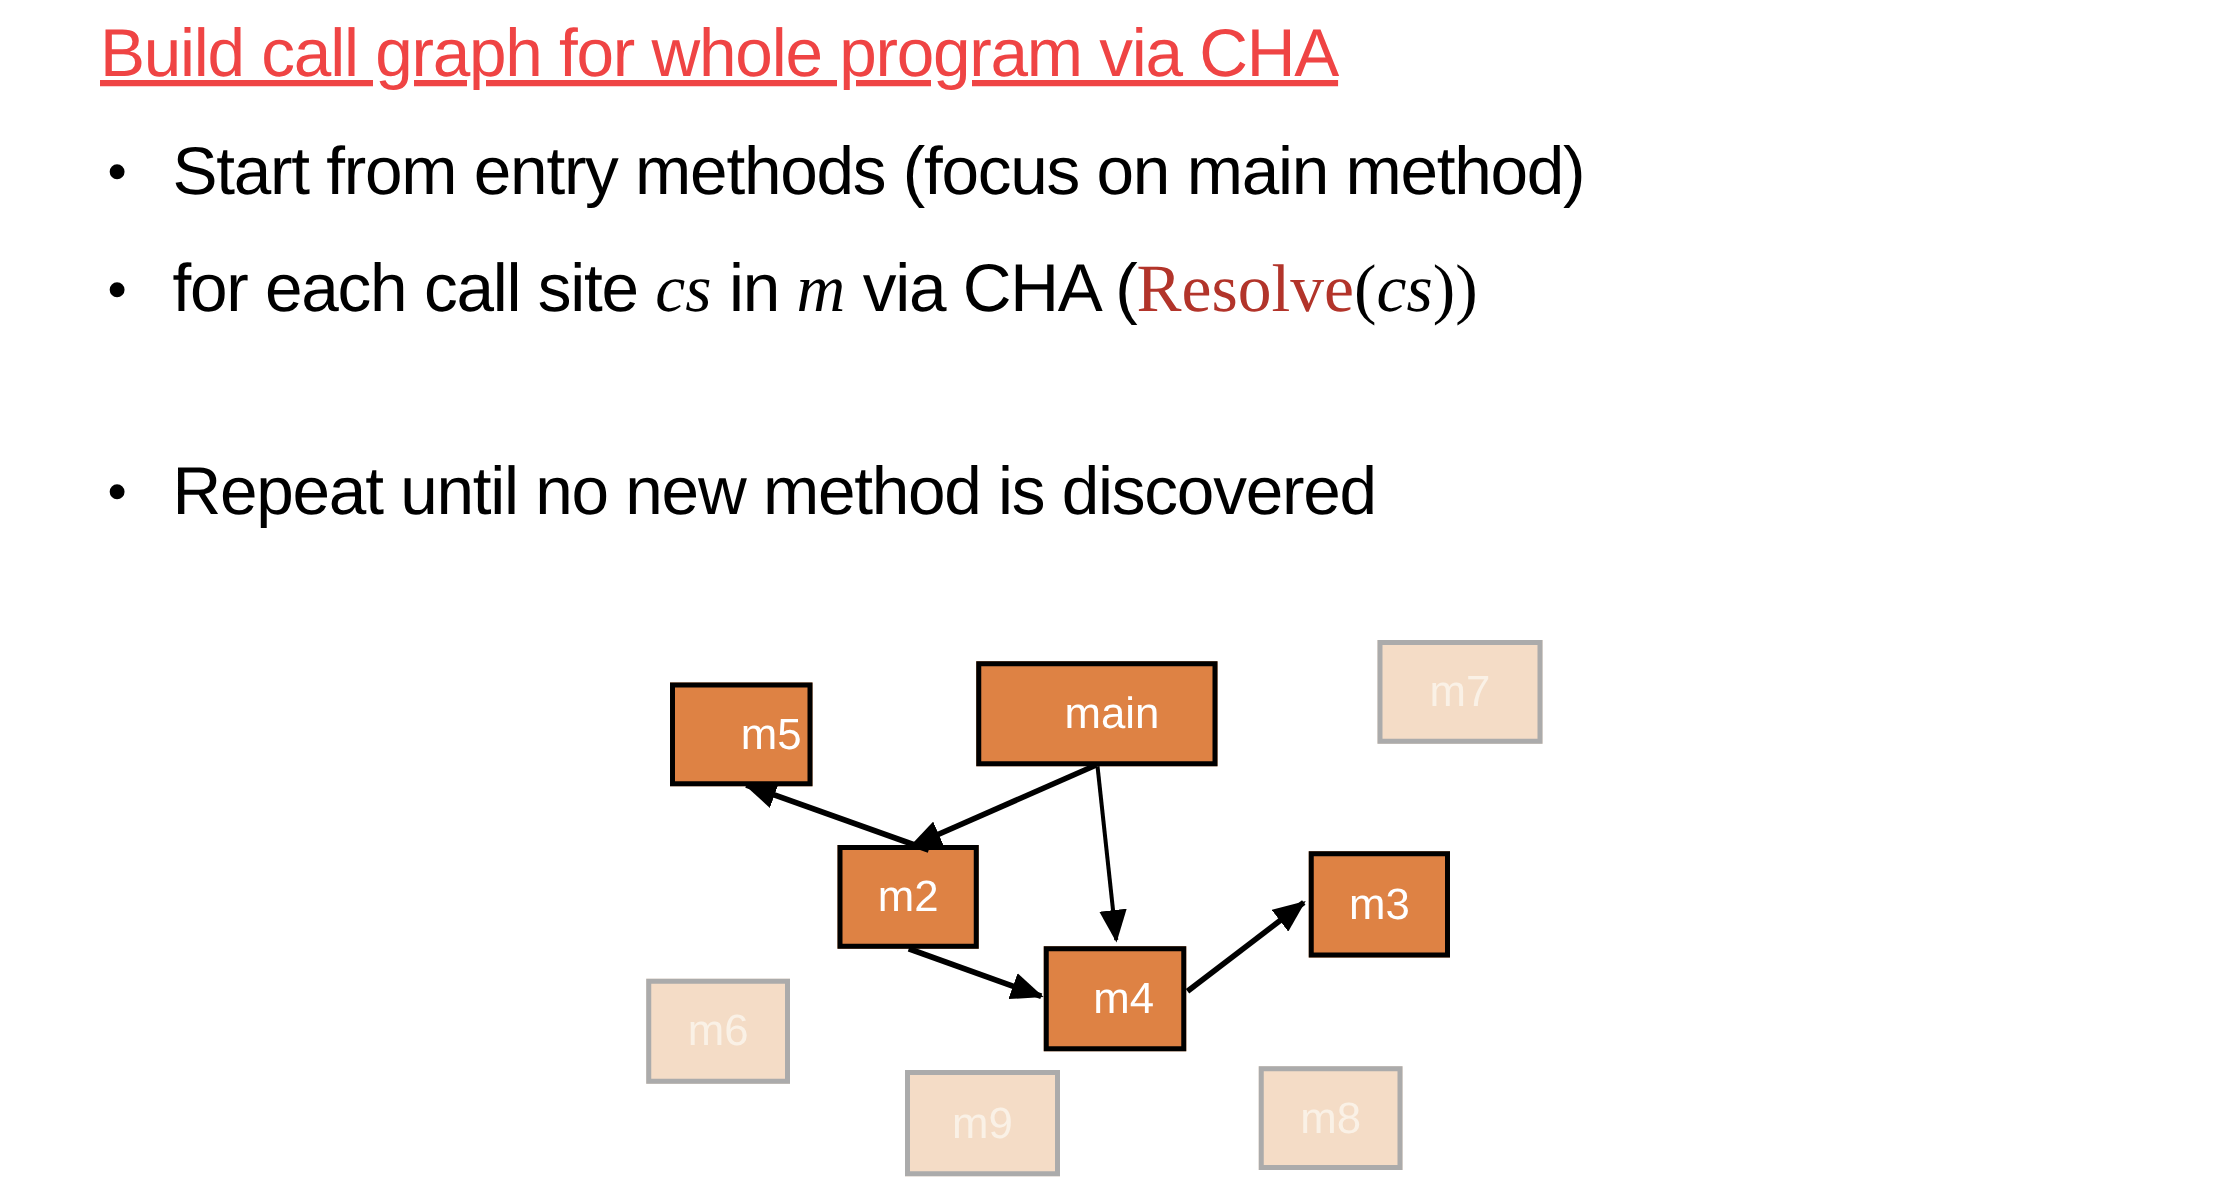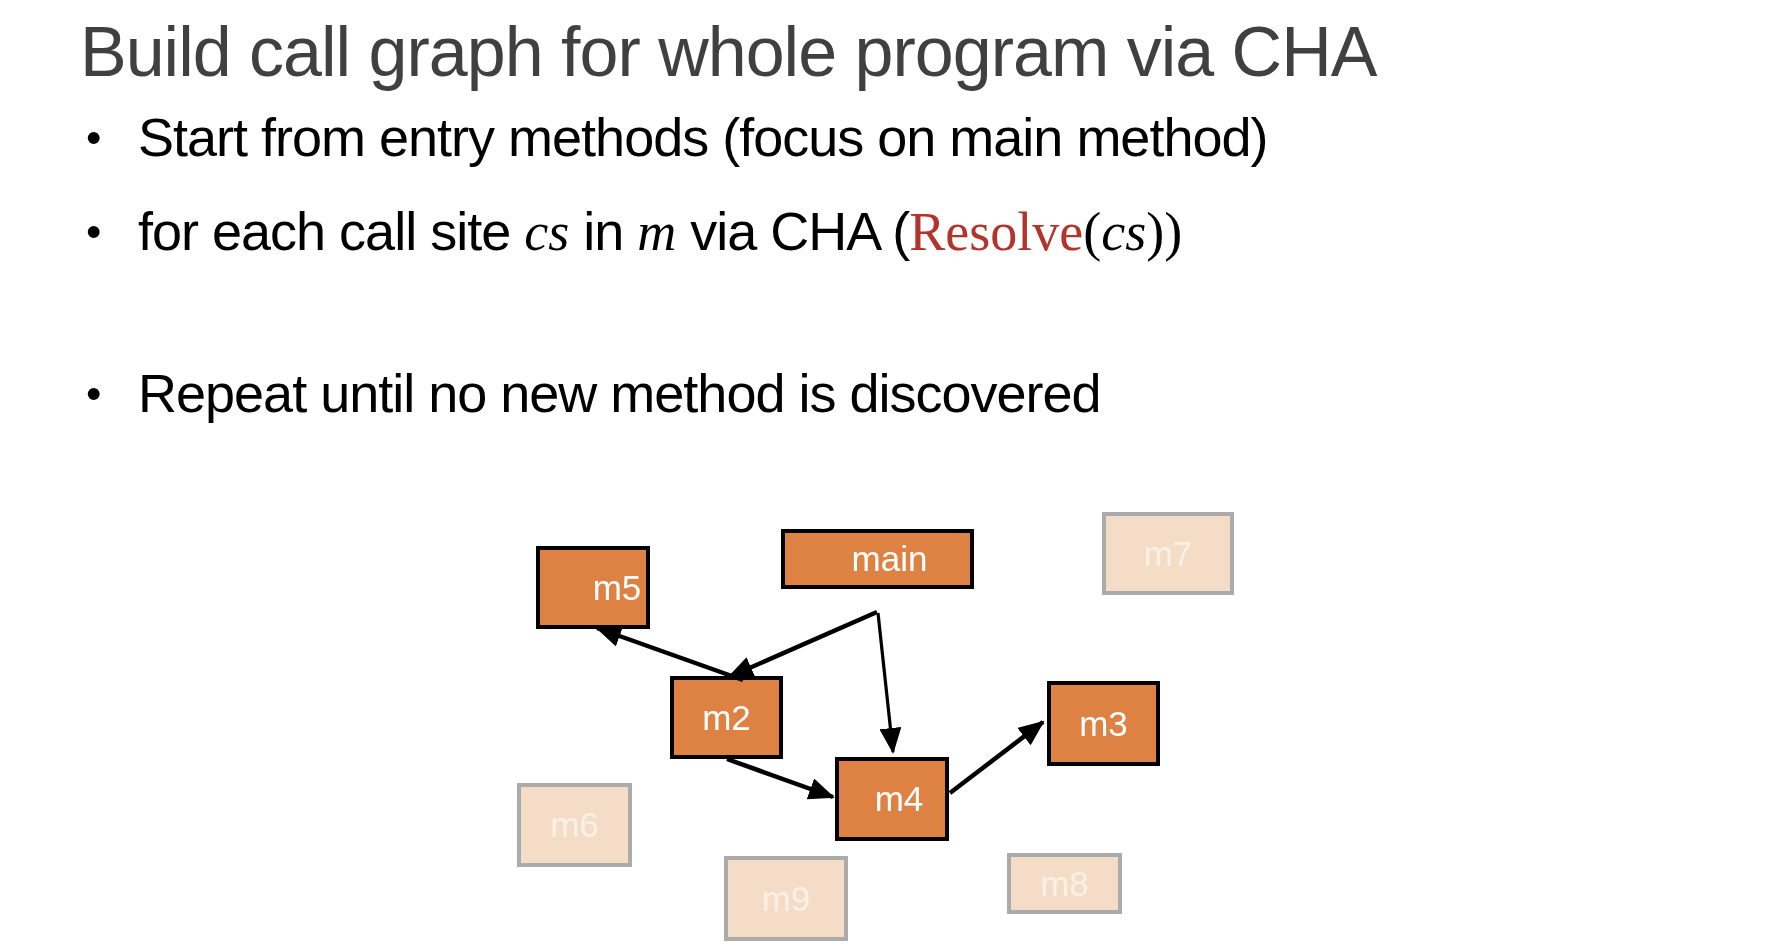--- a/index.html
+++ b/index.html
@@ -7,22 +7,23 @@
     width: 1777px; height: 946px;
     background: #ffffff;
     font-family: "Liberation Sans", sans-serif;
     position: relative;
     overflow: hidden;
   }
   .slide { position: absolute; inset: 0; }
 
   .title {
     position: absolute; left: 80px; top: 12px;
-    font-size: 70px; letter-spacing: -1px; color: #404040;
+    font-size: 54px; letter-spacing: -1px; color: #ef4444;
     white-space: nowrap;
+    text-decoration: underline;
   }
 
   .bullet {
     position: absolute; left: 86px;
     display: flex; align-items: flex-start;
     font-size: 54px; letter-spacing: -1px; color: #000;
     line-height: 67px; white-space: nowrap;
   }
   .bullet .dot { flex: 0 0 52px; width: 52px; font-size: 44px; line-height: 67px; }
   .b1 { top: 104px; }
@@ -74,29 +75,29 @@
       </span>
     </span>
   </div>
 
   <div class="bullet b3">
     <span class="dot">•</span>
     <span>Repeat until no new method is discovered</span>
   </div>
 
   <div class="diagram">
-    <div class="node reached" style="left: 781px; top: 529px; width: 193px; height: 60px; padding-left: 24px;">main</div>
+    <div class="node reached" style="left: 781px; top: 529px; width: 193px; height: 84px; padding-left: 24px;">main</div>
     <div class="node reached" style="left: 536px; top: 546px; width: 114px; height: 83px; padding-left: 48px;">m5</div>
     <div class="node unreached" style="left: 1102px; top: 512px; width: 132px; height: 83px;">m7</div>
     <div class="node reached" style="left: 670px; top: 676px; width: 113px; height: 83px;">m2</div>
     <div class="node reached" style="left: 1047px; top: 681px; width: 113px; height: 85px;">m3</div>
     <div class="node reached" style="left: 835px; top: 757px; width: 114px; height: 84px; padding-left: 14px;">m4</div>
     <div class="node unreached" style="left: 517px; top: 783px; width: 115px; height: 84px;">m6</div>
     <div class="node unreached" style="left: 724px; top: 856px; width: 124px; height: 85px;">m9</div>
-    <div class="node unreached" style="left: 1007px; top: 853px; width: 115px; height: 61px;">m8</div>
+    <div class="node unreached" style="left: 1007px; top: 853px; width: 115px; height: 83px;">m8</div>
 
     <svg id="edges" width="1777" height="946" viewBox="0 0 1777 946">
       <defs>
         <marker id="arrow" markerUnits="userSpaceOnUse" markerWidth="28" markerHeight="22" refX="24" refY="11" orient="auto">
           <path d="M0,0 L26,11 L0,22 z" fill="#000000"></path>
         </marker>
       </defs>
     <line x1="877" y1="612" x2="729" y2="677" stroke="#000000" stroke-width="4.5" marker-end="url(#arrow)"></line>
         <line x1="878" y1="613" x2="893" y2="752" stroke="#000000" stroke-width="3.2" marker-end="url(#arrow)"></line>
         <line x1="743" y1="680" x2="597" y2="628" stroke="#000000" stroke-width="4.5" marker-end="url(#arrow)"></line>

